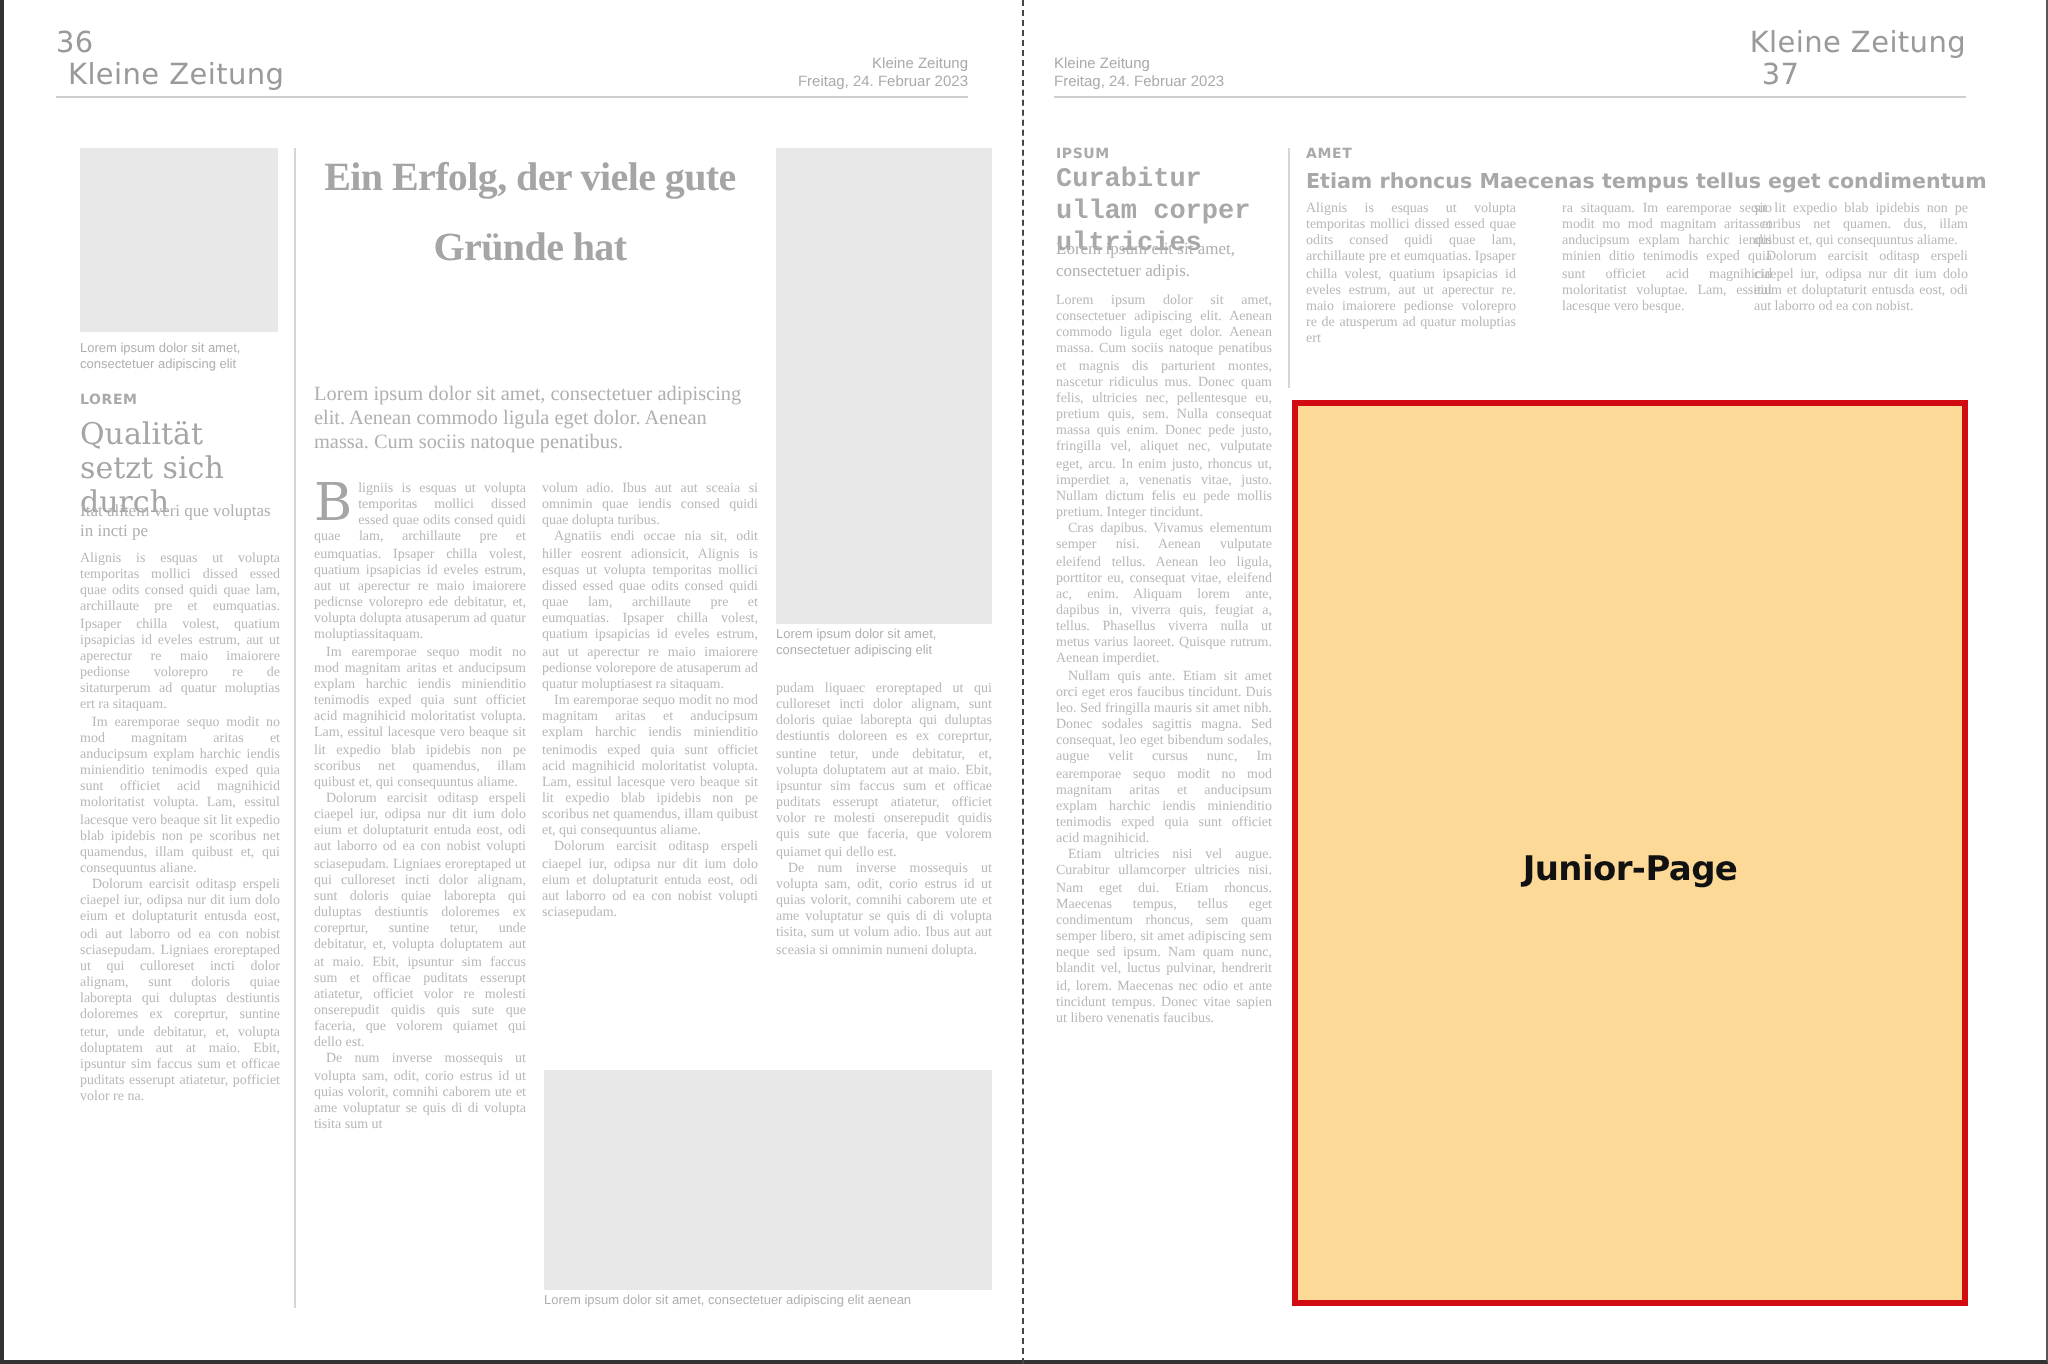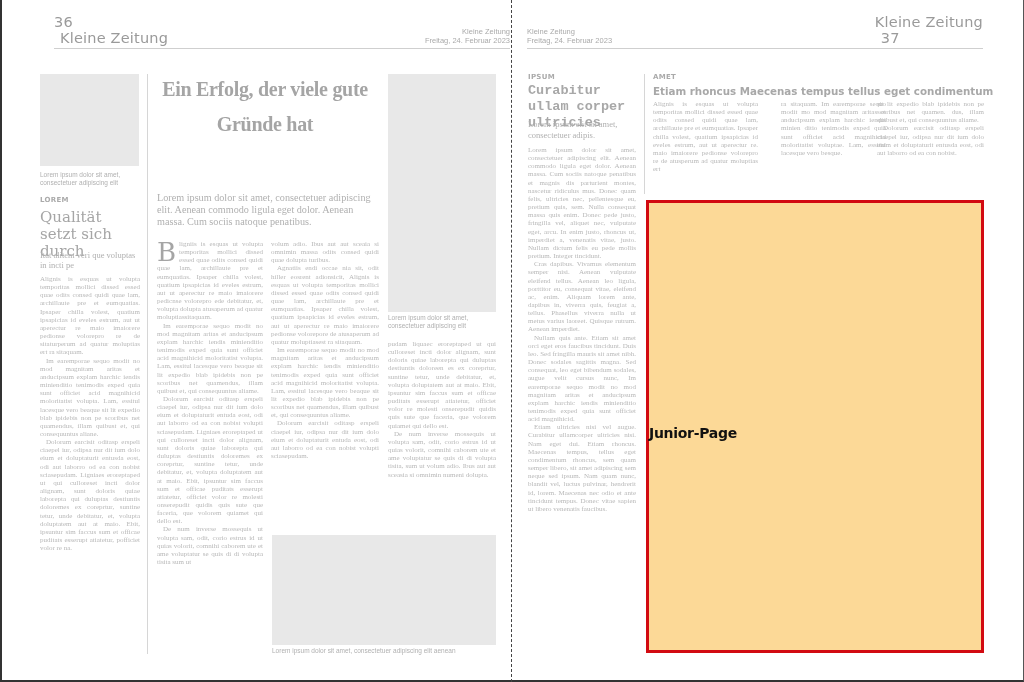--- a/index.html
+++ b/index.html
@@ -3,21 +3,21 @@
 <meta charset="utf-8">
 <style>
   * { box-sizing: border-box; margin: 0; padding: 0; }
   html, body { width: 1024px; height: 682px; overflow: hidden; background: #fff; }
   body { position: relative; font-family: "DejaVu Serif", serif; color: #b5b5b5; }
   .frame { position: absolute; left: 0; top: 0; width: 1024px; height: 682px;
            border-left: 2px solid #333; border-bottom: 2px solid #333; border-right: 1px solid #555; }
   .spine { position: absolute; left: 511px; top: 0; width: 0; height: 682px; border-left: 1px dashed #444; }
 
   .page-head { position: absolute; top: 27px; height: 22px; border-bottom: 1px solid #cfcfcf; }
-  .page-head.left { left: 54px; width: 456px; }
+  .page-head.left { left: 28px; width: 456px; }
   .page-head.right { left: 527px; width: 456px; }
   .folio { position: absolute; bottom: 2px; font-family: "DejaVu Sans", sans-serif; font-size: 14.5px; color: #9a9a9a; letter-spacing: 0.2px; }
   .left .folio { left: 0; }
   .right .folio { right: 0; }
   .dateline { position: absolute; bottom: 3px; font-family: "Liberation Sans", sans-serif; font-size: 7.5px; line-height: 8.5px; color: #aaa; }
   .left .dateline { right: 0; text-align: right; }
   .right .dateline { left: 0; text-align: left; }
 
   .gray-box { position: absolute; background: #e8e8e8; }
   .caption { position: absolute; font-family: "Liberation Sans", sans-serif; font-size: 6.5px; line-height: 8px; color: #b0b0b0; }
@@ -33,21 +33,21 @@
   .dropcap { float: left; font-family: "DejaVu Serif", serif; font-size: 26px; line-height: 22px; color: #a5a5a5; margin: 1px 3px 0 0; }
 
   .head-left { position: absolute; left: 40px; top: 209px; width: 100px; font-family: "DejaVu Serif", serif; font-size: 15px; line-height: 17px; color: #a5a5a5; }
   .deck-left { position: absolute; left: 40px; top: 250px; width: 100px; font-family: "Liberation Serif", serif; font-size: 8.5px; line-height: 10px; color: #b0b0b0; }
 
   .head-ipsum { position: absolute; left: 528px; top: 83px; width: 110px; font-family: Liberation Mono, monospace; font-weight: bold; font-size: 13.5px; line-height: 16px; color: #a8a8a8; }
   .deck-ipsum { position: absolute; left: 528px; top: 119px; width: 108px; font-family: "Liberation Serif", serif; font-size: 8.5px; line-height: 10.5px; color: #b0b0b0; }
   .head-amet { position: absolute; left: 653px; top: 85px; width: 340px; font-family: "DejaVu Sans", sans-serif; font-weight: bold; font-size: 10.3px; color: #a8a8a8; white-space: nowrap; }
 
   .ad-box { position: absolute; left: 646px; top: 200px; width: 338px; height: 453px; background: #fcd997; border: 3px solid #d20a11; }
-  .ad-title { position: absolute; left: 0; width: 100%; top: 222px; font-family: "DejaVu Sans", sans-serif; font-weight: bold; font-size: 14px; color: #111; letter-spacing: -0.3px; }
+  .ad-title { position: absolute; left: 0; width: 100%; top: 222px; text-align: center; font-family: "DejaVu Sans", sans-serif; font-weight: bold; font-size: 17px; color: #111; letter-spacing: -0.3px; }
   .ad-size { position: absolute; left: 0; width: 100%; top: 238px; text-align: center; font-family: "DejaVu Sans", sans-serif; font-size: 13px; color: #222; letter-spacing: -0.3px; }
 </style>
 </head>
 <body>
 
 <div class="frame"></div>
 <div class="spine"></div>
 
 <div class="page-head left">
   <div class="folio">36 <span style="display: block; text-indent: 6px;"> Kleine Zeitung</span></div>
@@ -81,21 +81,21 @@
 <div class="deck-main">Lorem ipsum dolor sit amet, consectetuer adipiscing elit. Aenean commodo ligula eget dolor. Aenean massa. Cum sociis natoque penatibus.</div>
 
 <div class="body-text" style="left:157px;top:240px;width:106px;height:415px;">
   <p style="text-indent:0"><span class="dropcap">B</span><span>ligniis is esquas ut volupta temporitas mollici dissed essed quae odits consed quidi quae lam, archillaute pre et eumquatias. Ipsaper chilla volest, quatium ipsapicias id eveles estrum, aut ut aperectur re maio imaiorere pedicnse volorepro ede debitatur, et, volupta dolupta atusaperum ad quatur moluptiassitaquam.</span></p>
   <p>Im earemporae sequo modit no mod magnitam aritas et anducipsum explam harchic iendis minienditio tenimodis exped quia sunt officiet acid magnihicid moloritatist volupta. Lam, essitul lacesque vero beaque sit lit expedio blab ipidebis non pe scoribus net quamendus, illam quibust et, qui consequuntus aliame.</p>
   <p>Dolorum earcisit oditasp erspeli ciaepel iur, odipsa nur dit ium dolo eium et doluptaturit entuda eost, odi aut laborro od ea con nobist volupti sciasepudam. Ligniaes eroreptaped ut qui culloreset incti dolor alignam, sunt doloris quiae laborepta qui duluptas destiuntis doloremes ex coreprtur, suntine tetur, unde debitatur, et, volupta doluptatem aut at maio. Ebit, ipsuntur sim faccus sum et officae puditats esserupt atiatetur, officiet volor re molesti onserepudit quidis quis sute que faceria, que volorem quiamet qui dello est.</p>
   <p>De num inverse mossequis ut volupta sam, odit, corio estrus id ut quias volorit, comnihi caborem ute et ame voluptatur se quis di di volupta tisita sum ut</p>
 </div>
 
 <div class="body-text" style="left:271px;top:240px;width:108px;height:285px;">
-  <p style="text-indent:0">volum adio. Ibus aut aut sceaia si omnimin massa odits consed quidi quae dolupta turibus.</p>
+  <p style="text-indent:0">volum adio. Ibus aut aut sceaia si omnimin quae iendis consed quidi quae dolupta turibus.</p>
   <p>Agnatiis endi occae nia sit, odit hiller eosrent adionsicit, Alignis is esquas ut volupta temporitas mollici dissed essed quae odits consed quidi quae lam, archillaute pre et eumquatias. Ipsaper chilla volest, quatium ipsapicias id eveles estrum, aut ut aperectur re maio imaiorere pedionse volorepore de atusaperum ad quatur moluptiasest ra sitaquam.</p>
   <p>Im earemporae sequo modit no mod magnitam aritas et anducipsum explam harchic iendis minienditio tenimodis exped quia sunt officiet acid magnihicid moloritatist volupta. Lam, essitul lacesque vero beaque sit lit expedio blab ipidebis non pe scoribus net quamendus, illam quibust et, qui consequuntus aliame.</p>
   <p>Dolorum earcisit oditasp erspeli ciaepel iur, odipsa nur dit ium dolo eium et doluptaturit entuda eost, odi aut laborro od ea con nobist volupti sciasepudam.</p>
 </div>
 
 <div class="gray-box" style="left:388px;top:74px;width:108px;height:238px;"></div>
 <div class="caption" style="left:388px;top:314px;width:108px;">Lorem ipsum dolor sit amet, consectetuer adipiscing elit</div>
 <div class="body-text" style="left:388px;top:340px;width:108px;height:190px;">
   <p style="text-indent:0">pudam liquaec eroreptaped ut qui culloreset incti dolor alignam, sunt doloris quiae laborepta qui duluptas destiuntis doloreen es ex coreprtur, suntine tetur, unde debitatur, et, volupta doluptatem aut at maio. Ebit, ipsuntur sim faccus sum et officae puditats esserupt atiatetur, officiet volor re molesti onserepudit quidis quis sute que faceria, que volorem quiamet qui dello est.</p>
   <p>De num inverse mossequis ut volupta sam, odit, corio estrus id ut quias volorit, comnihi caborem ute et ame voluptatur se quis di di volupta tisita, sum ut volum adio. Ibus aut aut sceasia si omnimin numeni dolupta.</p>

